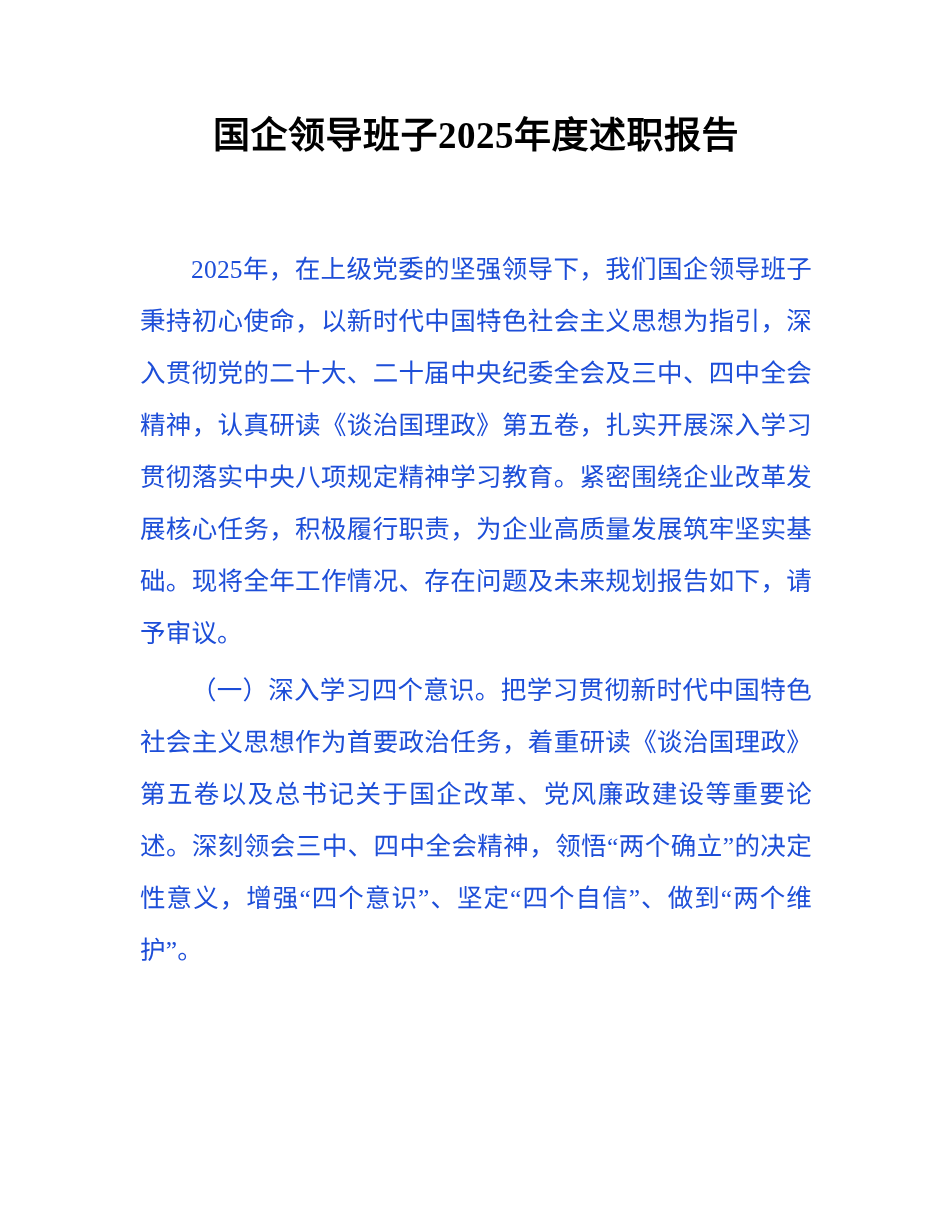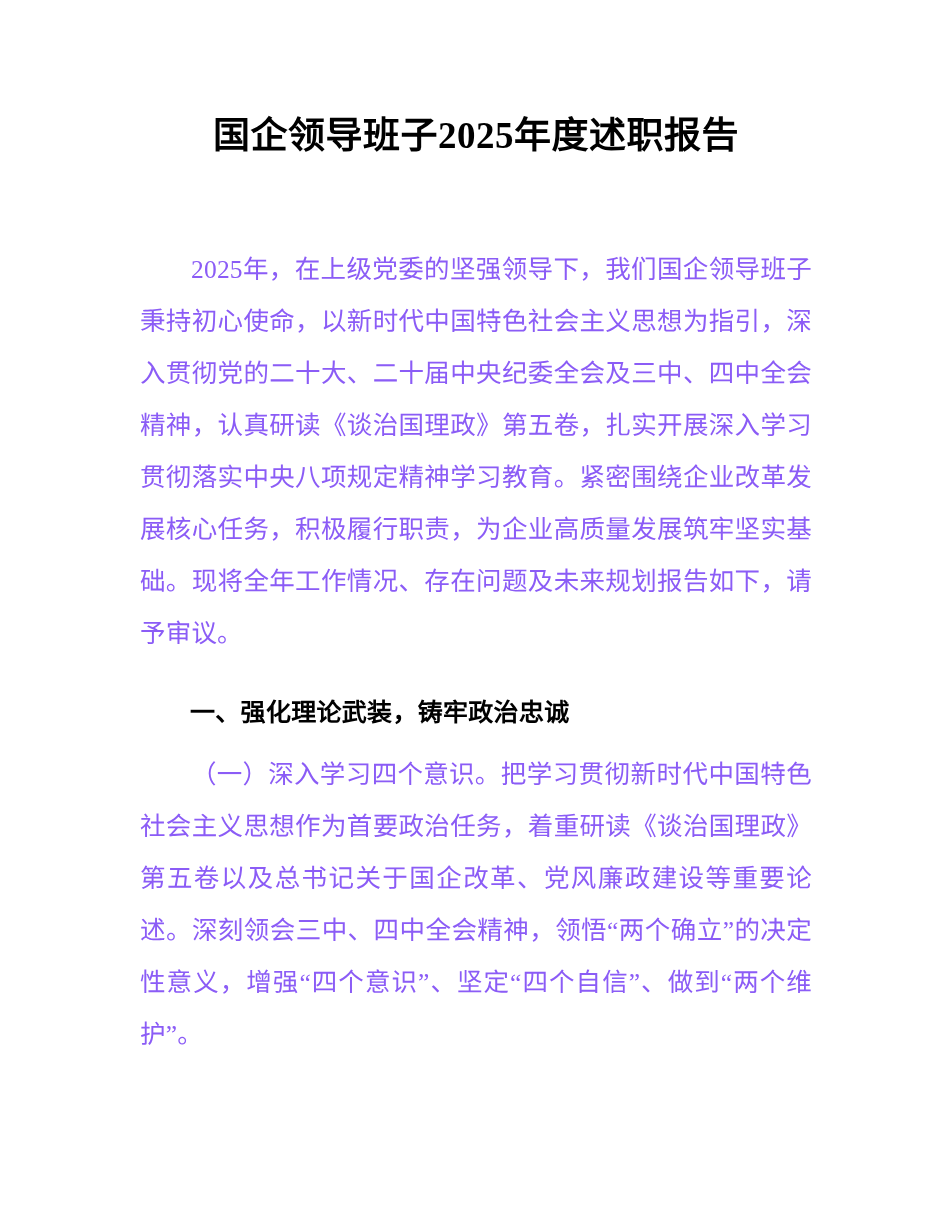--- a/index.html
+++ b/index.html
@@ -38,21 +38,21 @@
     margin: 0;
     padding-top: 113px;
     white-space: nowrap;
   }
 
   
   .para {
     font-family: "Liberation Serif", "DejaVu Serif", serif;
     font-size: 25.5px;
     line-height: 52px;
-    color: #8b5cf6;
+    color: #1d4ed8;
     text-align: justify;
     text-justify: inter-ideograph;
     text-indent: 2em;
     margin: 0;
     letter-spacing: 0.2px;
     word-break: break-all;
   }
 
   .para-first {
     margin-top: 85px;
@@ -96,19 +96,18 @@
 </head>
 <body>
 
 <div class="page">
   <div class="content">
 
     <h1 class="doc-title">国企领导班子2025年度述职报告</h1>
 
     <p class="para para-first">2025年，在上级党委的坚强领导下，我们国企领导班子秉持初心使命，以新时代中国特色社会主义思想为指引，深入贯彻党的二十大、二十届中央纪委全会及三中、四中全会精神，认真研读《谈治国理政》第五卷，扎实开展深入学习贯彻落实中央八项规定精神学习教育。紧密围绕企业改革发展核心任务，积极履行职责，为企业高质量发展筑牢坚实基础。现将全年工作情况、存在问题及未来规划报告如下，请予审议。</p>
 
-    <h2 class="section-heading">一、强化理论武装，铸牢政治忠诚</h2>
 
 
     <p class="para para-gap"><span class="run-bold">（一）深入</span><span class="run-plain">学习</span><span class="run-bold">四个意识</span><span class="run-plain">。把学习贯彻新时代中国特色社会主义思想作为首要政治任务，着重研读《谈治国理政》第五卷以及总书记关于国企改革、党风廉政建设等重要论述。深刻领会三中、四中全会精神，领悟“两个确立”的决定性意义，增强“四个意识”、坚定“四个自信”、做到“两个维护”。</span></p>
 
   </div>
 </div>
 
 </body></html>

